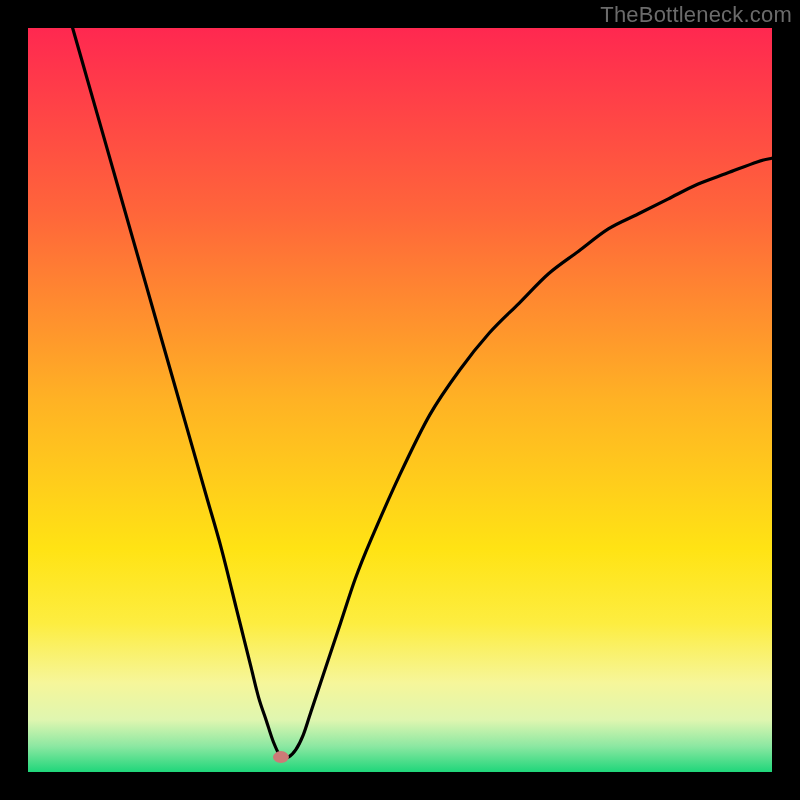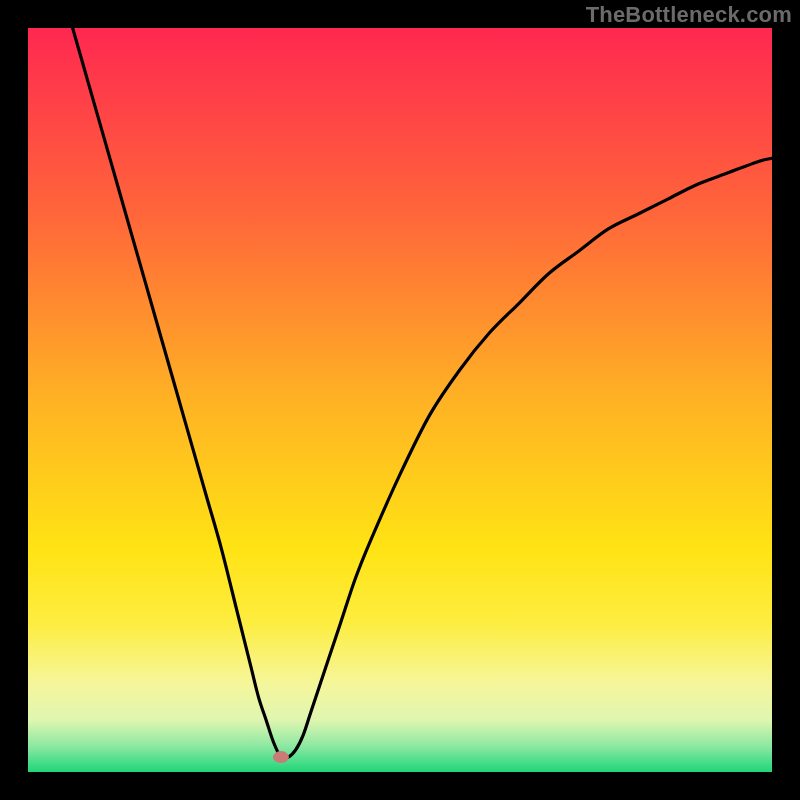--- a/index.html
+++ b/index.html
@@ -24,21 +24,21 @@
     left: 0;
     top: 0;
     width: 744px;
     height: 744px;
   }
   .watermark {
     position: absolute;
     top: 2px;
     right: 8px;
     font-size: 22px;
-    font-weight: 700;
+    font-weight: 400;
     color: #6b6b6b;
     letter-spacing: 0.2px;
     user-select: none;
   }
   svg { display: block; }
 </style>
 </head>
 <body>
 
 <div class="watermark">TheBottleneck.com</div>

